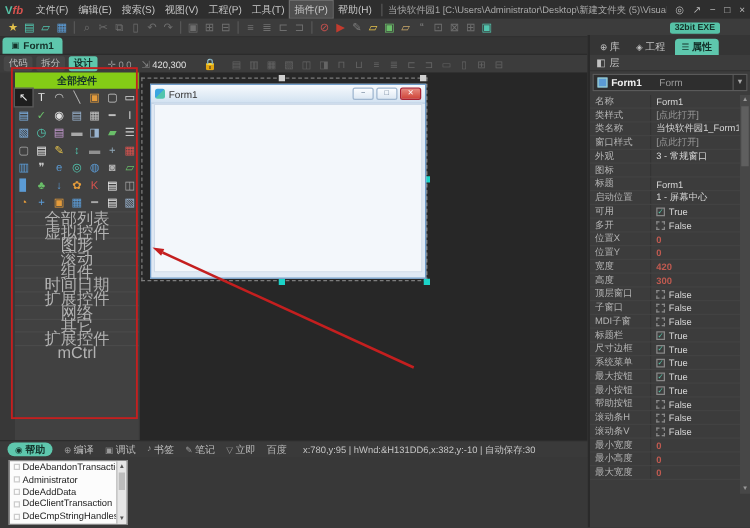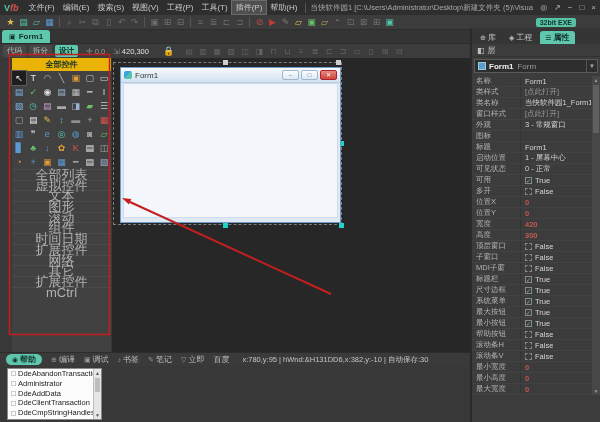--- a/index.html
+++ b/index.html
@@ -40,21 +40,21 @@
   .mode-btn.active { background:#5ec7ad; color:#14322a; font-weight:bold; }
   .db-ic { color:#8a8a8a; font-size:8px; margin-left:6px; }
   .db-coord { font-size:7.5px; }
   #pos-coord { color:#9a9a9a; }
   #size-coord { color:#e0e0e0; }
   #lock-icon { color:#d8b84a; font-size:9px; margin-left:12px; }
   .align-icon { width:14px; text-align:center; color:#646464; font-size:8px; }
 
   
   #toolbox { position:absolute; left:12px; top:58px; width:99px; height:294px; background:#414141; }
-  #toolbox-header { height:13px; background:#eab308; color:#14322a; text-align:center;
+  #toolbox-header { height:13px; background:#84cc16; color:#14322a; text-align:center;
     font-size:8px; font-weight:bold; line-height:13px; }
   #toolbox-grid { display:grid; grid-template-columns:repeat(7,1fr); height:98px; }
   .tbx-cell { height:14px; line-height:14px; text-align:center; font-size:9px; cursor:default; }
   .tbx-cell.selected { background:#1e1e1e; outline:1px solid #5a5a5a; }
   #toolbox-cats { }
   .cat-item { height:10.7px; line-height:10.7px; text-align:center; font-size:13px;
     color:#b2b2b2; border-top:1px solid #4a4a4a; }
 
   
   #canvas { position:absolute; left:112px; top:58px; width:358px; height:294px; background:#272727; }
@@ -84,21 +84,21 @@
     background:#353535; }
   .rp-tab { font-size:8px; color:#c2c2c2; padding:1px 5px; display:flex; gap:2px; align-items:center; }
   .rp-tab.active { background:#5ec7ad; color:#14322a; font-weight:bold; border-radius:3px 3px 0 0; }
   .rp-tab .rp-ic { font-size:7px; }
   #layer-row { height:13px; display:flex; align-items:center; gap:3px; padding-left:5px;
     font-size:8px; color:#c2c2c2; border-bottom:1px solid #333; }
   #obj-select { margin:2px 2px 0 2px; height:14px; background:#2e2e2e; border:1px solid #5a5a5a;
     display:flex; align-items:center; padding-left:3px; }
   #obj-icon { width:8px; height:8px; background:#5b9bd5; border:1px solid #9cc; margin-right:3px; }
   #obj-name { font-size:8px; font-weight:bold; color:#f0f0f0; }
-  #obj-type { font-size:8px; color:#9a9a9a; margin-left:4px; }
+  #obj-type { font-size:8px; color:#9a9a9a; margin-left:14px; }
   #obj-caret { margin-left:auto; width:11px; border-left:1px solid #555; color:#aaa;
     font-size:6px; text-align:center; line-height:12px; }
   #prop-grid { position:relative; margin-top:3px; }
   .prop-row { height:11px; display:flex; align-items:center; border-bottom:1px solid #424242;
     padding-right:9px; }
   .prop-label { width:49px; padding-left:4px; font-size:7.5px; color:#b5b5b5;
     border-right:1px solid #343434; white-space:nowrap; overflow:hidden; height:100%; line-height:10px; }
   .prop-value { flex:1; padding-left:4px; font-size:7.5px; color:#d6d6d6; white-space:nowrap;
     overflow:hidden; display:flex; align-items:center; }
   .prop-value.num { color:#c05a50; font-weight:bold; }
@@ -290,21 +290,20 @@
         <div class="tbx-cell" style="color: rgb(91, 155, 213);">+</div>
         <div class="tbx-cell" style="color: rgb(227, 155, 59);">▣</div>
         <div class="tbx-cell" style="color: rgb(91, 155, 213);">▦</div>
         <div class="tbx-cell" style="color: rgb(168, 168, 168);">━</div>
         <div class="tbx-cell" style="color: rgb(232, 232, 232);">▤</div>
         <div class="tbx-cell" style="color: rgb(154, 180, 208);">▧</div>
       </div>
     <div id="toolbox-cats">
         <div class="cat-item">全部列表</div>
         <div class="cat-item">虚拟控件</div>
-        <div class="cat-item">文本</div>
         <div class="cat-item">图形</div>
         <div class="cat-item">滚动</div>
         <div class="cat-item">组件</div>
         <div class="cat-item">时间日期</div>
         <div class="cat-item">扩展控件</div>
         <div class="cat-item">网络</div>
         <div class="cat-item">其它</div>
         <div class="cat-item">扩展控件</div>
         <div class="cat-item">mCtrl</div>
       </div>
@@ -385,24 +384,20 @@
           </div>
           <div class="prop-row">
             <span class="prop-label">标题</span>
             <span class="prop-value">Form1</span>
           </div>
           <div class="prop-row">
             <span class="prop-label">启动位置</span>
             <span class="prop-value">1 - 屏幕中心</span>
           </div>
           <div class="prop-row">
-            <span class="prop-label">可见状态</span>
-            <span class="prop-value">0 - 正常</span>
-          </div>
-          <div class="prop-row">
             <span class="prop-label">可用</span>
             <span class="prop-value">
               <span class="chk on">✓</span>
               <span>True</span>
             </span>
           </div>
           <div class="prop-row">
             <span class="prop-label">多开</span>
             <span class="prop-value">
               <span class="chk off"></span>

